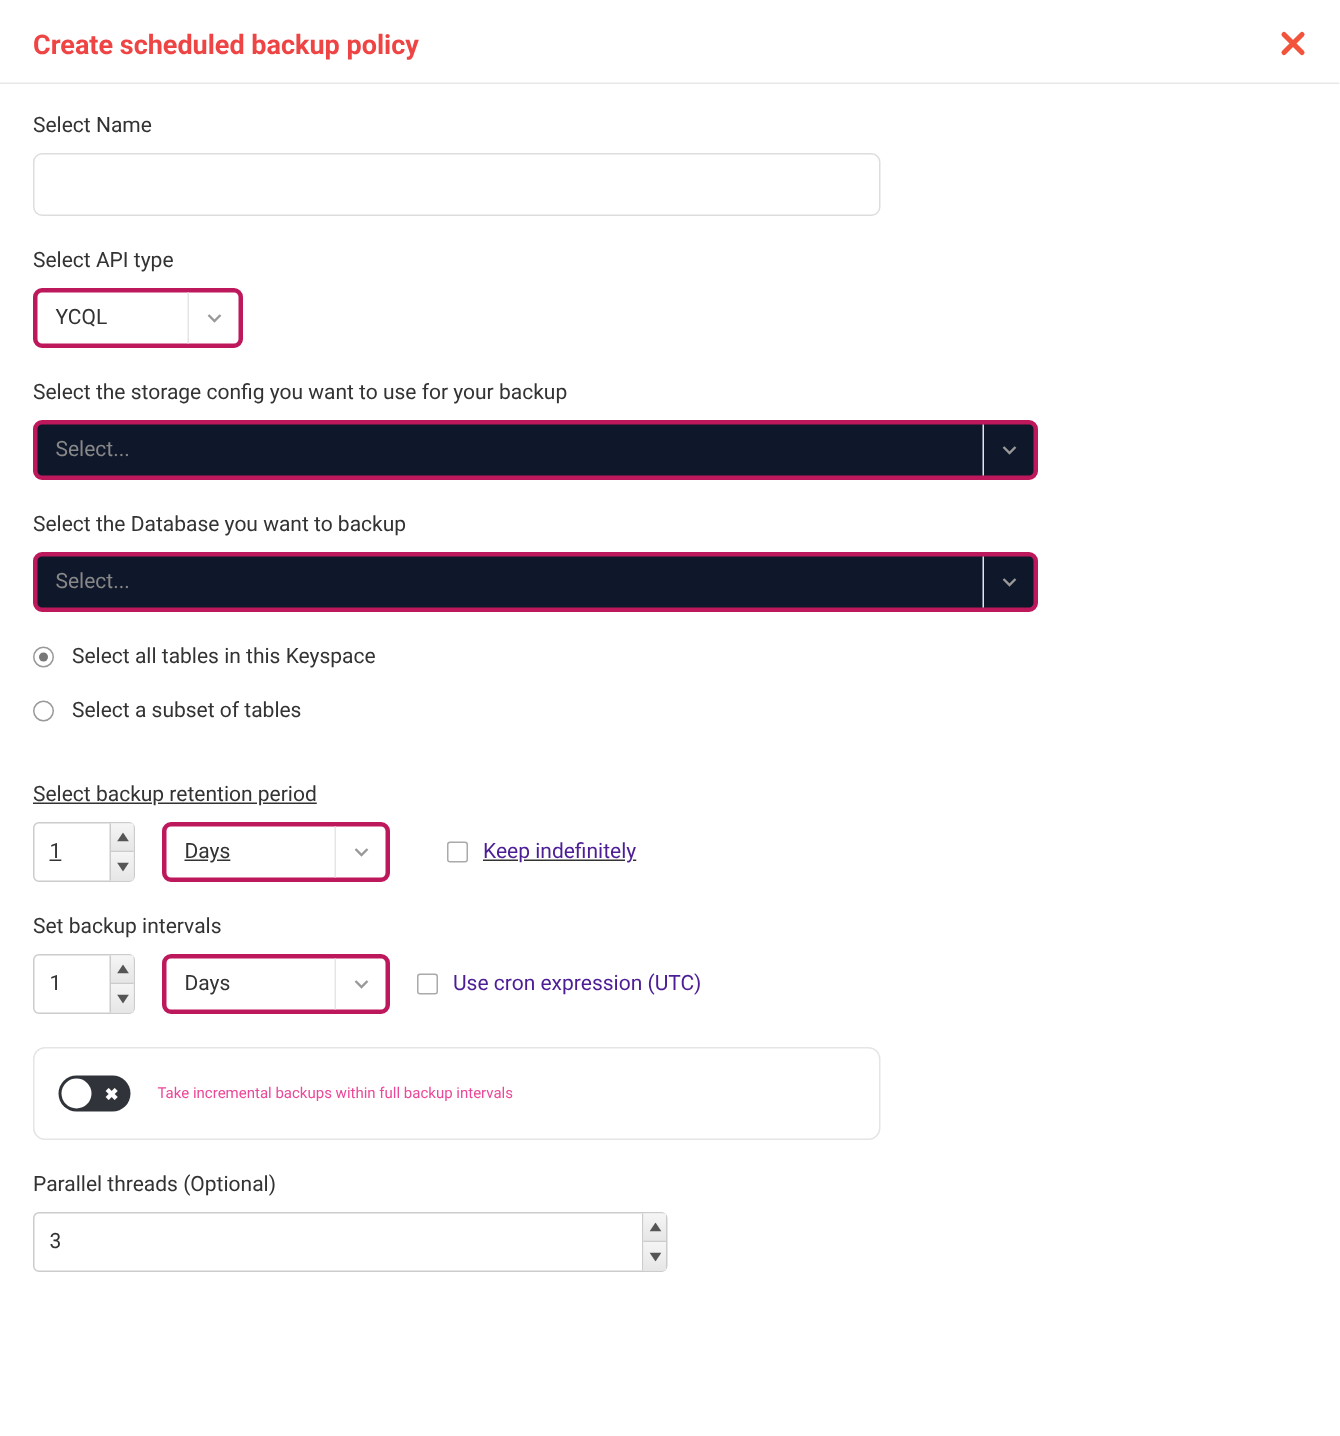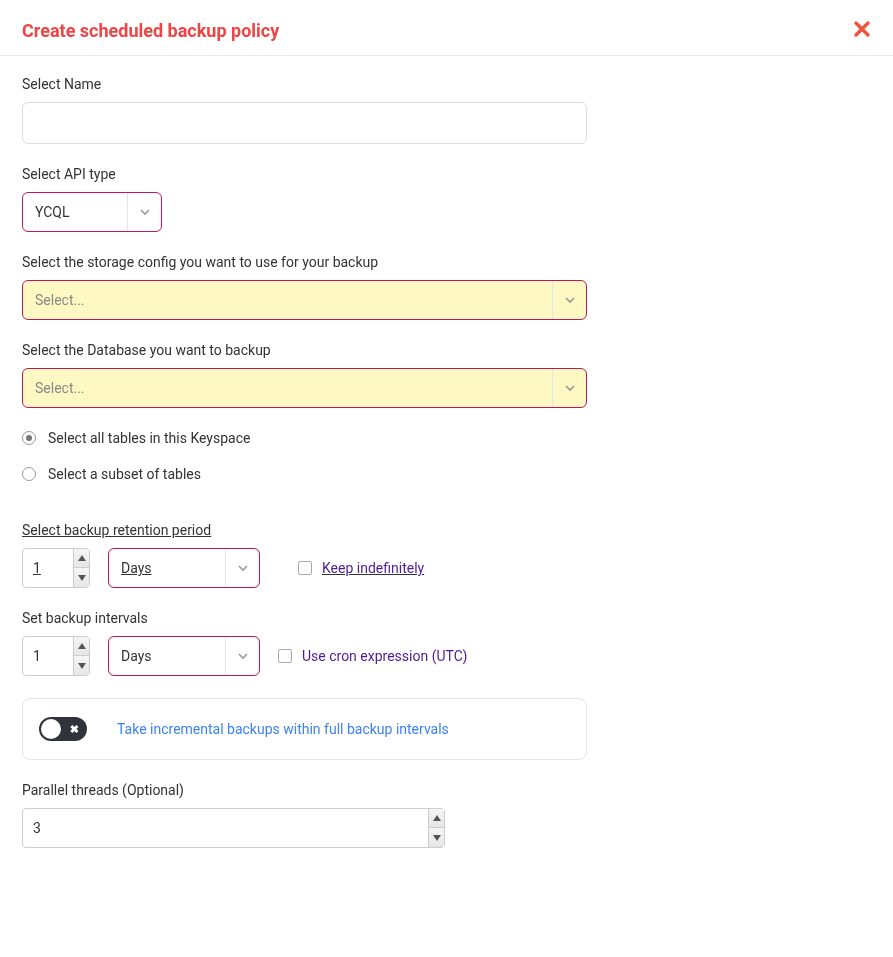--- a/index.html
+++ b/index.html
@@ -47,28 +47,28 @@
     border: 1px solid #ddd;
     border-radius: 6px;
     padding: 8px 12px;
     font-size: 14px;
     color: #333;
     background: #fff;
   }
   .select-wrap {
     display: inline-flex;
     align-items: stretch;
-    border: 1px solid #be185d;
+    border: 3px solid #be185d;
     border-radius: 6px;
     background: #fff;
     height: 40px;
     gap: 24px;
   }
   .select-wrap.small { width: 140px; }
-  .select-wrap.full { width: 565px; background: #fef9c3; }
+  .select-wrap.full { width: 670px; background: #0f172a; }
   .select-wrap.mid { width: 152px; }
   .select-value {
     flex: 1 1 auto;
     padding: 0 12px;
     display: flex;
     align-items: center;
     font-size: 14px;
     color: #333;
   }
   .select-value.placeholder { color: #888; }
@@ -182,21 +182,21 @@
     border-radius: 50%;
   }
   .toggle-x {
     position: absolute;
     right: 8px;
     color: #fff;
     font-size: 11px;
     font-weight: 700;
     line-height: 1;
   }
-  .panel-label { font-size: 14px; color: #3b82f6; margin-left: 12px; }
+  .panel-label { font-size: 10px; color: #ec4899; }
 
   .mb-extra { margin-bottom: 30px; }
   .mt-extra { margin-top: 40px; text-decoration: underline; }
 </style>
 </head>
 <body>
 
 <div class="header">
   <div class="header-title">Create scheduled backup policy</div>
   <div class="close-icon">

